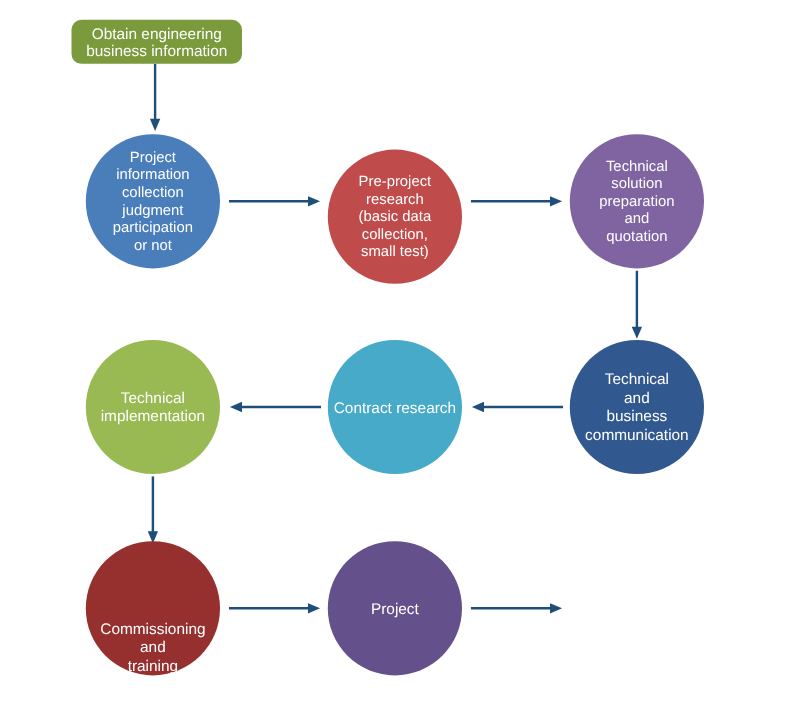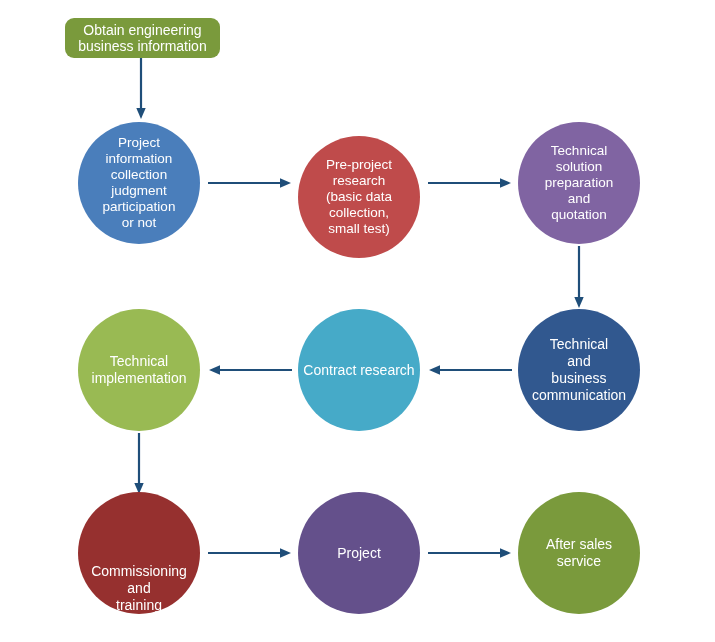--- a/index.html
+++ b/index.html
@@ -169,18 +169,14 @@
 
   <div class="node lg" style="left:298px; top:492px; background:#64508b;">
     <span class="node-label">Project</span>
   </div>
 
   <svg class="arrow-h" style="left:428px; top:547px;" width="84" height="12" viewBox="0 0 84 12">
     <line x1="0" y1="6" x2="74" y2="6" stroke="#1f4e79" stroke-width="2.2"></line>
     <polygon points="83,6 72,1.3 72,10.7" fill="#1f4e79"></polygon>
   </svg>
 
-  <div class="node lg" style="left:518px; top:492px; background:#7a9a3c;">
-    <span class="node-label">After sales
-service</span>
-  </div>
 
 </div>
 
 </body></html>

